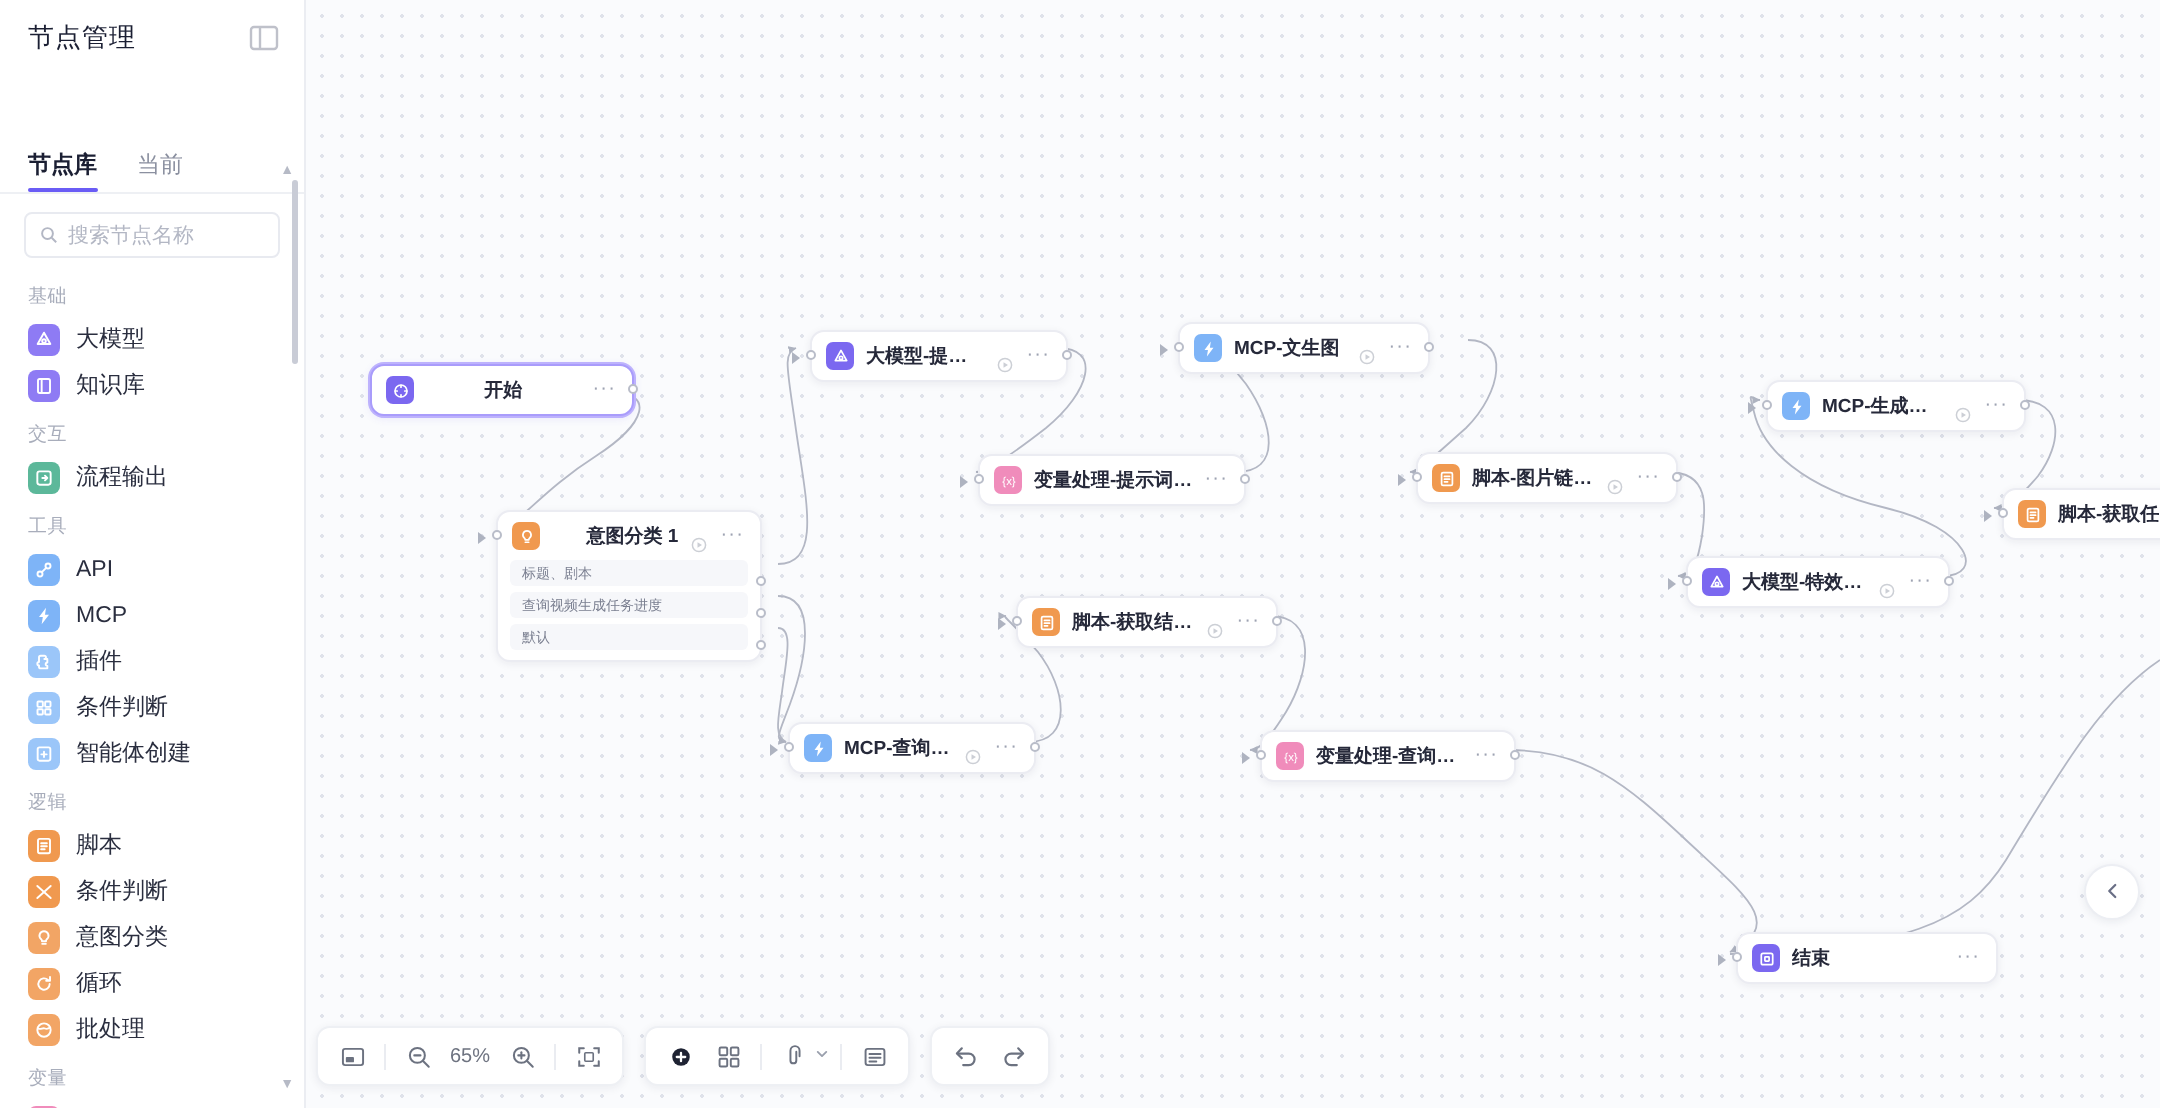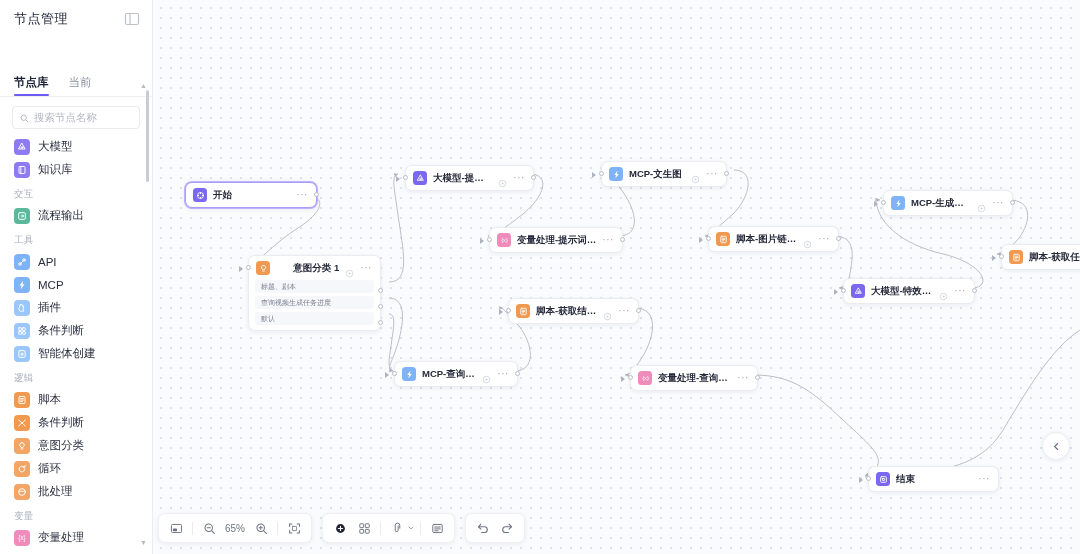--- a/index.html
+++ b/index.html
@@ -39,21 +39,21 @@
 
   .search-wrap { padding: 9px 12px 6px 12px; }
   .search-box {
     display: flex; align-items: center; gap: 5px;
     height: 23px; border: 1px solid #e8eaf0; border-radius: 4px;
     background: #fff; padding: 0 7px;
   }
   .search-box input {
     border: 0; outline: 0; font-size: 10.5px; color: #333;
     width: 100%; background: transparent;
-    font-family: Liberation Mono, monospace;
+    font-family: Liberation Sans, sans-serif;
   }
   .search-box input::placeholder { color: #b3b7c4; }
 
   .nodelist { position: relative; height: 458px; overflow: hidden; padding-bottom: 4px; }
   .group-label { font-size: 9.5px; color: #a8adbb; padding: 7px 0 3px 14px; letter-spacing: .3px; }
   .node-item {
     display: flex; align-items: center; gap: 8px;
     padding: 3px 14px; height: 23px; cursor: pointer; text-align: center;
   }
   .ni-icon {
@@ -87,21 +87,21 @@
 
   .node {
     position: absolute;
     background: #ffffff;
     border: 1px solid #ebecf2;
     border-radius: 7px;
     box-shadow: 0 1px 4px rgba(28,32,58,.07);
     display: flex; flex-direction: column;
     cursor: grab;
   }
-  .node.selected { border-color: #a99cfb; box-shadow: 0 0 0 1px #bdb2fd, 0 1px 5px rgba(90,70,230,.12); }
+  .node.selected { border-color: #a99cfb; box-shadow: 0 0 0 1px #bdb2fd, 0 1px 5px rgba(90,70,230,.12); text-align: center; }
   .node-head {
     display: flex; align-items: center; gap: 6px;
     height: 24px; padding: 0 8px 0 7px;
   }
   .nd-icon {
     width: 14px; height: 14px; border-radius: 3.5px;
     display: flex; align-items: center; justify-content: center; flex: 0 0 14px;
   }
   .nd-icon svg { width: 9px; height: 9px; display: block; }
   .nd-title {
@@ -193,20 +193,21 @@
           <svg width="9" height="9" viewBox="0 0 12 12" fill="none" stroke="#b3b7c4" stroke-width="1.3">
             <circle cx="5" cy="5" r="3.6"></circle>
               <line x1="7.8" y1="7.8" x2="10.8" y2="10.8"></line>
           </svg>
         </span>
         <input type="text" placeholder="搜索节点名称" style="">
       </div>
     </div>
 
     <div class="nodelist" id="nodelist">
+        <div class="group-label">基础</div>
         <div class="node-item">
           <span class="ni-icon" style="background:#8e7bf4">
             <svg width="10" height="10" viewBox="0 0 12 12" fill="none" stroke="#ffffff" stroke-width="1.15" stroke-linecap="round" stroke-linejoin="round">
               <path d="M6 1.6 L9.8 8.4 H2.2 Z"></path>
               <circle cx="6" cy="6.6" r="1.1"></circle>
             </svg>
           </span>
           <span class="ni-label">大模型</span>
         </div>
         <div class="node-item">
@@ -452,21 +453,21 @@
             </span>
             <span class="nd-title">变量处理-提示词拼接</span>
             <span class="nd-actions">
               <span class="nd-dots">···</span>
             </span>
           </div>
           <span class="handle in t0"></span>
           <span class="arrow-in" style="top:10px"></span>
           <span class="handle out t0"></span>
         </div>
-        <div class="node" style="left: 448px; top: 161px; width: 126px; justify-content: center;">
+        <div class="node" style="left: 436px; top: 161px; width: 126px; justify-content: center;">
           <div class="node-head">
             <span class="nd-icon" style="background:#7eb4f7">
               <svg width="9" height="9" viewBox="0 0 12 12" fill="#ffffff">
                 <path d="M7.2 1 L3 6.6 h2.3 L4.6 11 L9 5.2 H6.6 Z"></path>
               </svg>
             </span>
             <span class="nd-title">MCP-文生图</span>
             <span class="nd-actions">
               <span class="nd-run"><svg width="9" height="9" viewBox="0 0 12 12" fill="none" stroke="#9aa0ad" stroke-width="1">
                   <circle cx="6" cy="6" r="4.4"></circle>

